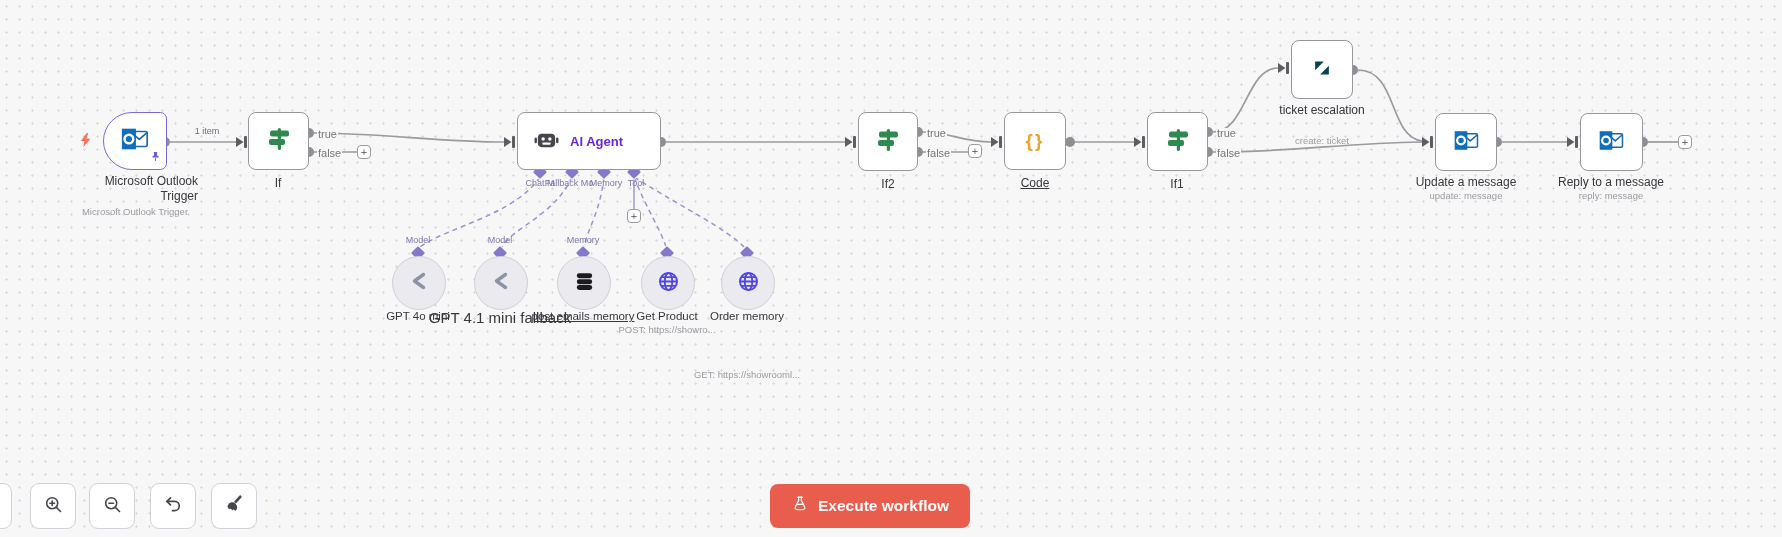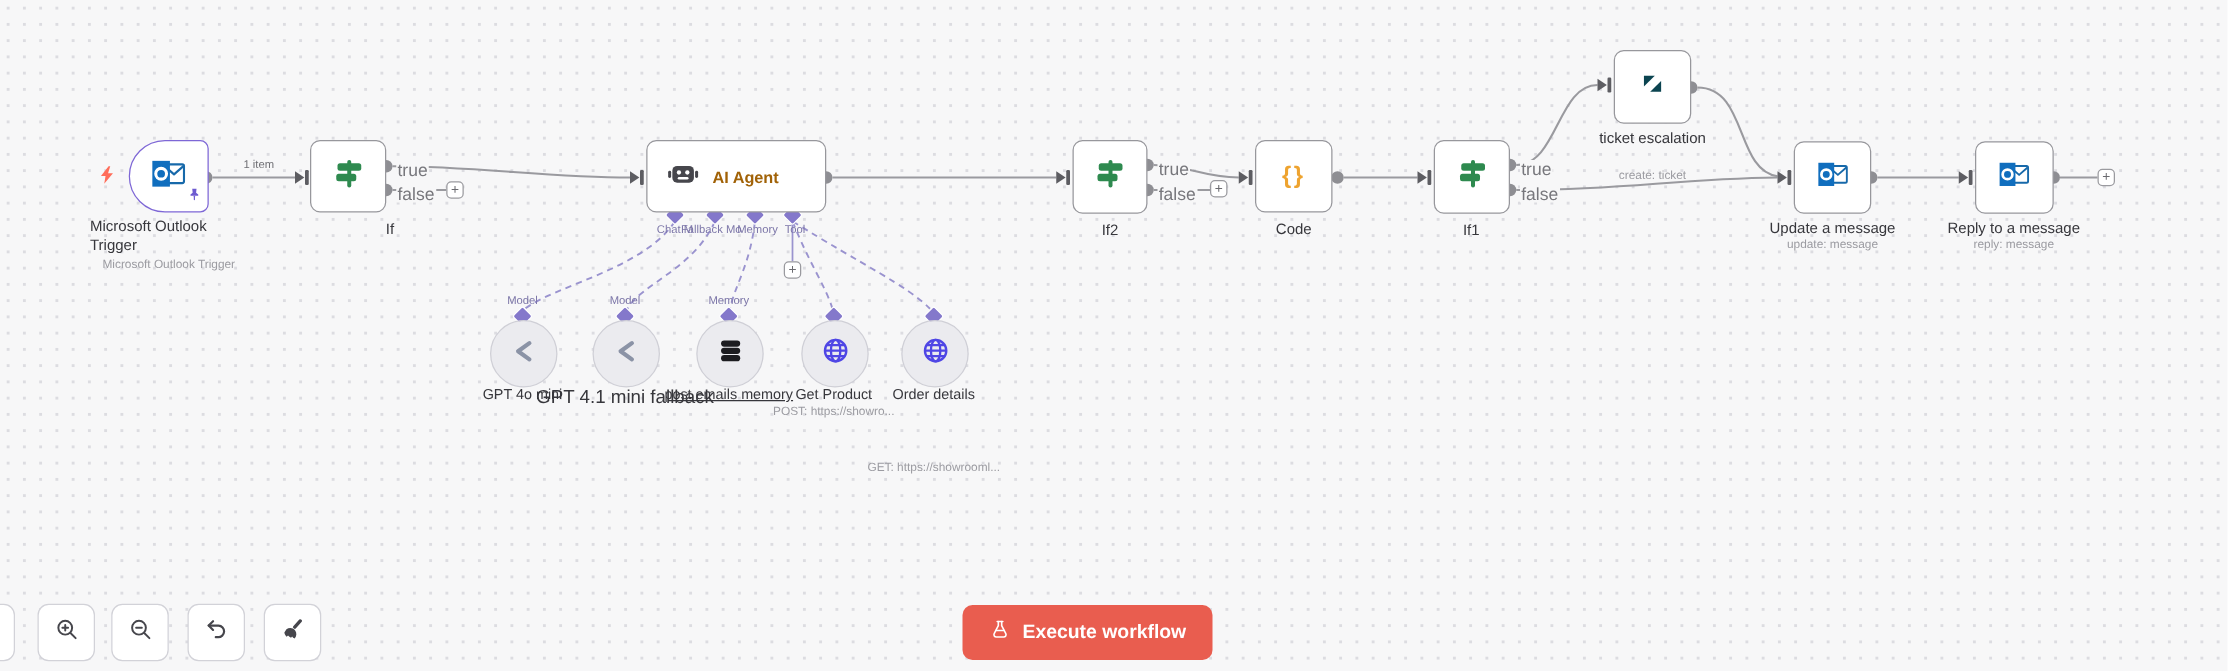--- a/index.html
+++ b/index.html
@@ -6,28 +6,28 @@
   .stage{position:relative;width:1782px;height:537px;overflow:hidden;
     font-family:"Liberation Sans",sans-serif;
     background:#f7f7f8;
     background-image:radial-gradient(circle,#dcdce1 1.1px,transparent 1.2px);
     background-size:13px 13px;}
   .wires{position:absolute;left:0;top:0;width:1782px;height:537px;pointer-events:none;}
   .node{position:absolute;box-sizing:border-box;background:#fff;border:1.7px solid #97979c;
     border-radius:8px;display:flex;align-items:center;justify-content:center;}
   .node-trigger{border-radius:34px 8px 8px 34px;border-color:#7e67d6;}
   .node-wide{justify-content:flex-start;padding-left:15px;gap:10px;}
-  .agent-title{font-size:13px;font-weight:600;color:#a16207;}
-  .nlabel{position:absolute;transform:translateX(-50%);text-align:left;font-size:12px;
+  .agent-title{font-size:13px;font-weight:600;color:#6d28d9;}
+  .nlabel{position:absolute;transform:translateX(-50%);text-align:right;font-size:12px;
     font-weight:500;color:#37373c;white-space:nowrap;line-height:1.25;}
   .nsub{position:absolute;transform:translateX(-50%);text-align:center;font-size:9.5px;
     color:#9b9ba1;white-space:nowrap;}
   .portlabel{position:absolute;transform:translateX(-50%);font-size:9px;color:#7c76a8;
     white-space:nowrap;}
-  .tf{position:absolute;font-size:14px;color:#77777c;background:#f7f7f8;padding:0 1px;line-height:1;}
+  .tf{position:absolute;font-size:11px;color:#77777c;background:#f7f7f8;padding:0 1px;line-height:1;}
   .wirelabel{position:absolute;transform:translateX(-50%);font-size:9px;color:#6f6f74;}
   .circle-node{position:absolute;width:52px;height:52px;border-radius:50%;
     background:#ebebef;border:1px solid #cfcfd6;display:flex;align-items:center;justify-content:center;}
   .plusbtn{position:absolute;width:14px;height:14px;box-sizing:border-box;background:#fff;
     border:1.3px solid #9a9a9f;border-radius:4px;display:flex;align-items:center;justify-content:center;
     font-size:11px;line-height:1;color:#6a6a6f;}
   .braces{font-size:19px;font-weight:700;color:#eea32f;letter-spacing:2px;}
   .toolbar-btn{position:absolute;width:46px;height:46px;box-sizing:border-box;background:#fff;
     border:1px solid #d2d2d8;border-radius:9px;display:flex;align-items:center;justify-content:center;}
   .exec-btn{position:absolute;left:770px;top:484px;width:200px;height:44px;background:#e95d4f;
@@ -155,21 +155,21 @@
 
   <div class="node" style="left:248px;top:112px;width:61px;height:58px;">
     <span>
       <svg viewBox="0 0 28 26" width="28" height="26" fill="#2e8a4f">
         <rect x="12.8" y="2" width="3.2" height="22" rx="1.6"></rect>
         <rect x="5" y="4.5" width="19" height="6" rx="2"></rect>
         <rect x="4" y="13" width="16" height="6" rx="2"></rect>
       </svg>
     </span>
   </div>
-  <div class="nlabel" style="left:278px;top:176px;margin-left:34px;">If</div>
+  <div class="nlabel" style="left:278px;top:176px;">If</div>
   <div class="tf" style="left:317px;top:129px;">true</div>
   <div class="tf" style="left:317px;top:148px;">false</div>
   <div class="plusbtn" style="left:357px;top:145px;">
       <span>+</span>
     </div>
 
   <div class="node node-wide" style="left:517px;top:112px;width:144px;height:58px;">
     <span>
       <svg viewBox="0 0 28 24" width="27" height="23">
         <g fill="#46464c">
@@ -238,21 +238,21 @@
 
   <div class="circle-node" style="left:721px;top:256px;">
     <span>
       <svg viewBox="0 0 24 24" width="25" height="25" fill="none" stroke="#4f46e5" stroke-width="1.8">
         <circle cx="12" cy="12" r="8.2"></circle>
           <ellipse cx="12" cy="12" rx="3.6" ry="8.2"></ellipse>
         <path d="M3.8 12 h16.4 M5.2 7.8 h13.6 M5.2 16.2 h13.6"></path>
       </svg>
     </span>
   </div>
-  <div class="nlabel" style="left:747px;top:309px;font-size:11.5px;">Order details</div>
+  <div class="nlabel" style="left:747px;top:309px;font-size:11.5px;">Order memory</div>
   <div class="nsub" style="left:747px;top:324px;margin-top:45px;">GET: https://showrooml...</div>
 
   <div class="node" style="left:858px;top:112px;width:60px;height:59px;">
     <span>
       <svg viewBox="0 0 28 26" width="28" height="26" fill="#2e8a4f">
         <rect x="12.8" y="2" width="3.2" height="22" rx="1.6"></rect>
         <rect x="5" y="4.5" width="19" height="6" rx="2"></rect>
         <rect x="4" y="13" width="16" height="6" rx="2"></rect>
       </svg>
     </span>
@@ -260,21 +260,21 @@
   <div class="nlabel" style="left:888px;top:177px;">If2</div>
   <div class="tf" style="left:926px;top:128px;">true</div>
   <div class="tf" style="left:926px;top:148px;">false</div>
   <div class="plusbtn" style="left:968px;top:144px;">
       <span>+</span>
     </div>
 
   <div class="node" style="left:1004px;top:112px;width:62px;height:58px;">
     <span class="braces">{}</span>
   </div>
-  <div class="nlabel" style="left:1035px;top:176px;">Code</div>
+  <div class="nlabel" style="left:1035px;top:176px;text-decoration:underline;">Code</div>
 
   <div class="node" style="left:1147px;top:112px;width:61px;height:59px;">
     <span>
       <svg viewBox="0 0 28 26" width="28" height="26" fill="#2e8a4f">
         <rect x="12.8" y="2" width="3.2" height="22" rx="1.6"></rect>
         <rect x="5" y="4.5" width="19" height="6" rx="2"></rect>
         <rect x="4" y="13" width="16" height="6" rx="2"></rect>
       </svg>
     </span>
   </div>

